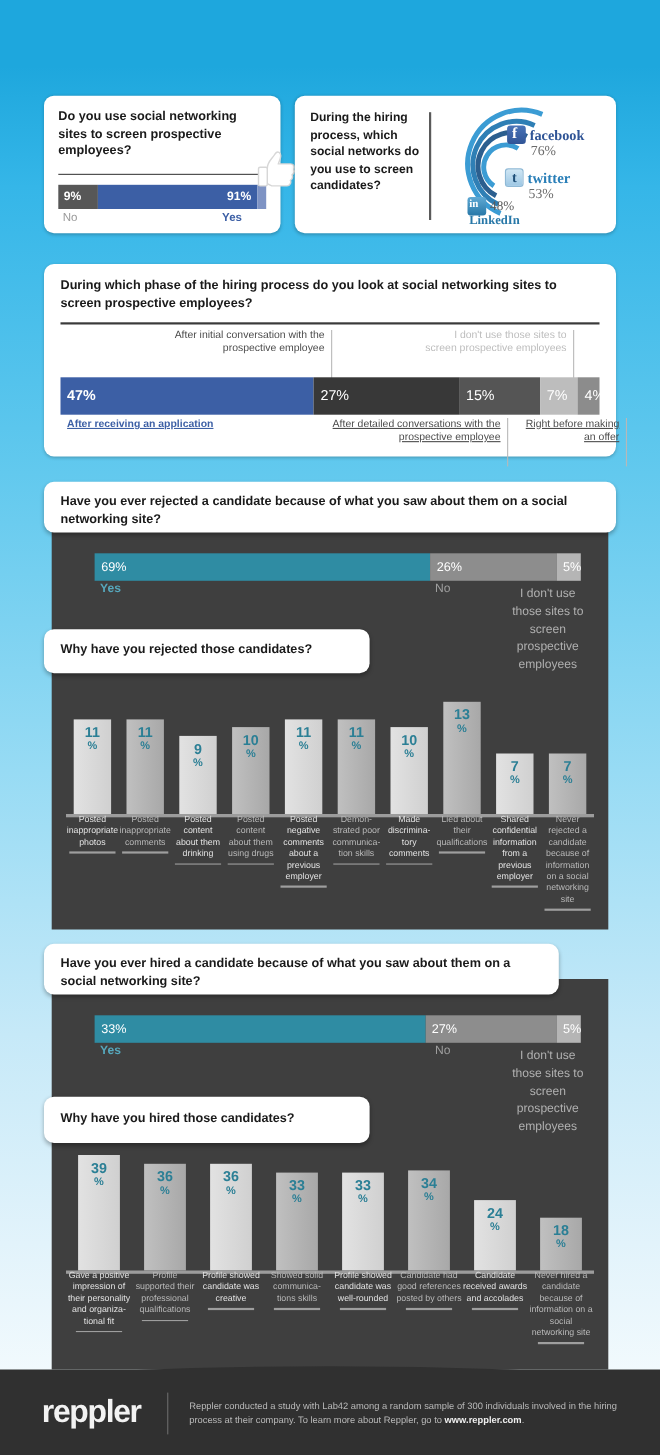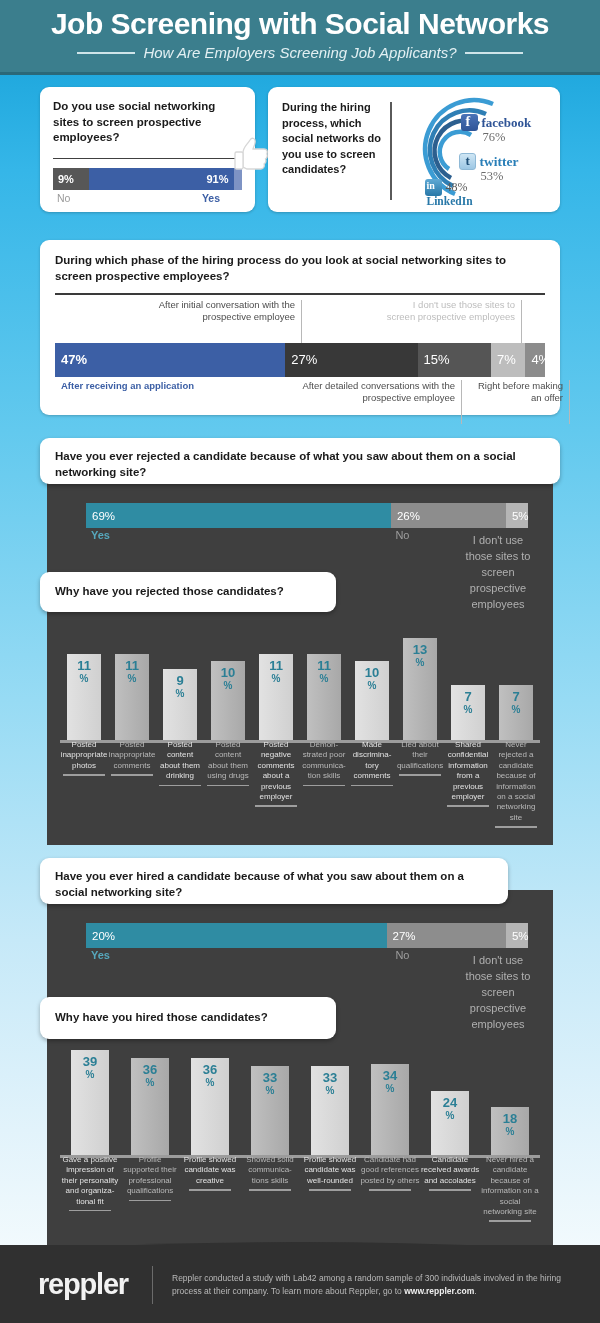--- a/index.html
+++ b/index.html
@@ -82,21 +82,21 @@
   #pt1 { left:88px; width:152px; color:#4d4d4d; }
   #pt2 { left:330px; width:130px; color:#bdbdbd; }
   .phasebar { position:relative; height:34px; display:flex; }
   .phasebar .ps { height:100%; display:flex; align-items:center; padding-left:6px; font-size:13px; color:#fff; }
   #ps1 { width:47%; background:#3c5fa5; font-weight:bold; }
   #ps2 { width:27%; background:#383838; }
   #ps3 { width:15%; background:#555555; }
   #ps4 { width:7%;  background:#bdbdbd; }
   #ps5 { width:4%;  background:#8c8c8c; }
   .phase-bot { position:relative; height:48px; }
-  .pblab { position:absolute; top:3px; font-size:9.5px; line-height:1.3; }
+  .pblab { position:absolute; top:3px; font-size:9.5px; line-height:1.3;text-decoration:underline; }
   .pblab .vl { position:absolute; right:-7px; top:0px; width:1px; height:44px; background:#b8b8b8; }
   #pb1 { left:6px; width:150px; color:#3c5fa5; font-weight:bold; }
   #pb2 { left:245px; width:155px; color:#4d4d4d; text-align:right; }
   #pb3 { left:410px; width:98px; color:#4d4d4d; text-align:right; }
 
   
   .dark { position:absolute; background:#3f3f3f; }
   #darkRej { left:47px; top:470px; width:506px; height:375px; }
   #darkHire { left:47px; top:890px; width:506px; height:355px; }
 
@@ -139,28 +139,20 @@
   .flogo { position:absolute; left:38px; top:1268px; font-size:29px; font-weight:bold; color:#f2f2f2; letter-spacing:-1.2px; }
   .fdiv  { position:absolute; left:152px; top:1266px; width:1px; height:38px; background:#6b6b6b; }
   .ftext { position:absolute; left:172px; top:1272px; width:400px; font-size:8.5px; color:#b9b9b9; line-height:1.55; }
   .ftext b { color:#efefef; }
 </style>
 </head>
 <body>
 
 <div id="page">
 
-  <div class="header">
-    <h1>Job Screening with Social Networks</h1>
-    <div class="sub-wrap">
-      <span class="sub-line"></span>
-      <h2>How Are Employers Screening Job Applicants?</h2>
-      <span class="sub-line"></span>
-    </div>
-  </div>
 
   <div class="card" id="box1">
     <div class="q-title">Do you use social networking sites to screen prospective employees?</div>
     <div class="rule"></div>
     <div class="bar1">
       <div class="seg" id="b1no">
         <span class="pct">9%</span>
       </div>
       <div class="seg" id="b1yes">
         <span class="pct">91%</span>
@@ -348,21 +340,21 @@
   </div>
 
   <div class="dark" id="darkHire"></div>
 
   <div class="qcard" id="qHire">
     <div class="q-title">Have you ever hired a candidate because of what you saw about them on a social networking site?</div>
   </div>
 
   <div class="ynwrap" style="top:923px;">
     <div class="ynbar">
-      <div class="yn-yes" style="width:68%;">20%</div>
+      <div class="yn-yes" style="width:68%;">33%</div>
       <div class="yn-no" style="width:27%;">27%</div>
       <div class="yn-dk" style="width:5%;">5%</div>
     </div>
     <div class="ynlabels">
       <span class="yl-yes">Yes</span>
       <span class="yl-no" style="left:70%;">No</span>
     </div>
     <span class="yl-dk" style="position:absolute; left:372px; top:30px; width:80px;">I don't use those sites to screen prospective employees</span>
   </div>
 

